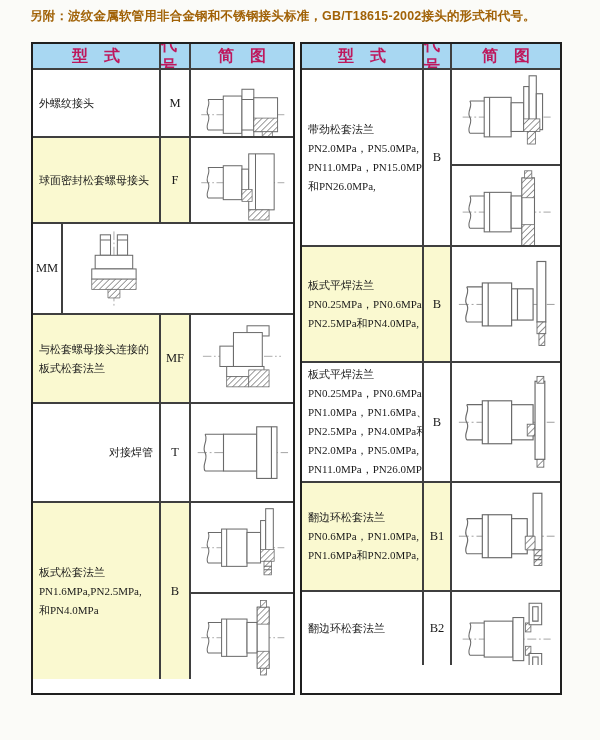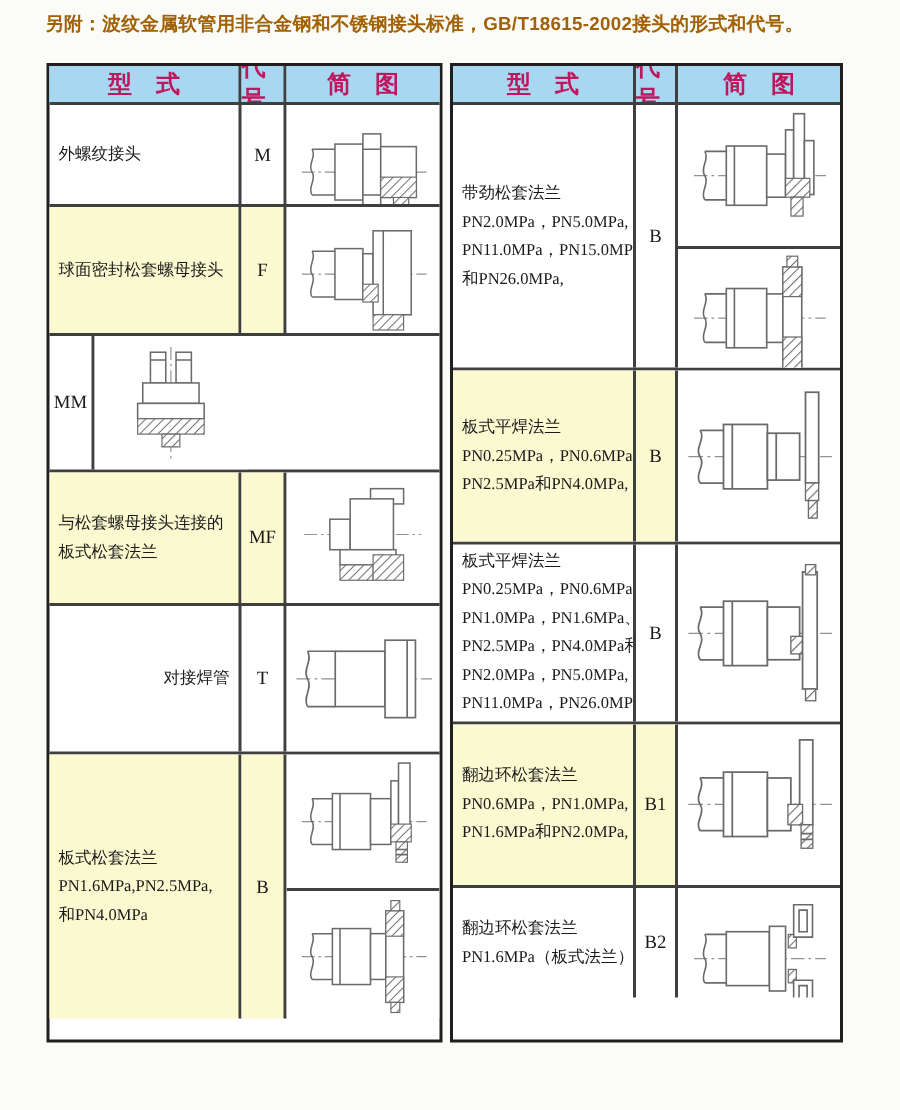--- a/index.html
+++ b/index.html
@@ -333,21 +333,20 @@
             <rect class="ht" x="81" y="62" width="8" height="16"></rect>
             <path class="nf" d="M81 68 h8 M81 72 h8"></path>
           </svg>
         </div>
       </div>
     </div>
     <div class="row last" style="height: 73px;">
       <div class="cell c-type" style="width: 122px;">
         <div class="type-lines">
           <div class="tline">翻边环松套法兰</div>
-          <div class="tline">PN1.6MPa（板式法兰）</div>
         </div>
       </div>
       <div class="cell c-code" style="width: 28px;">B2</div>
       <div class="cell c-diag" style="width: 108px;">
         <div class="dsub">
           <svg viewBox="0 0 104 96" preserveAspectRatio="xMidYMid meet">
             <path class="cl" d="M4 48 H102"></path>
             <path class="nf" d="M12 30 h18 M12 66 h18 M12 30 c4 6 -4 12 0 18 c4 6 -4 12 0 18"></path>
             <rect class="ln" x="28" y="28" width="32" height="40"></rect>
             <rect class="ln" x="60" y="24" width="12" height="48"></rect>

